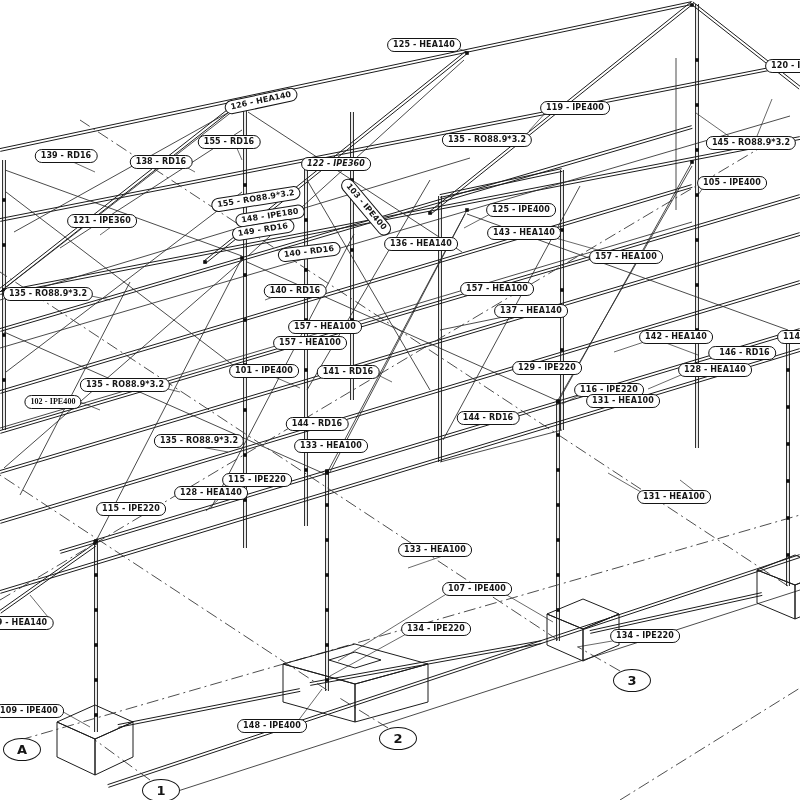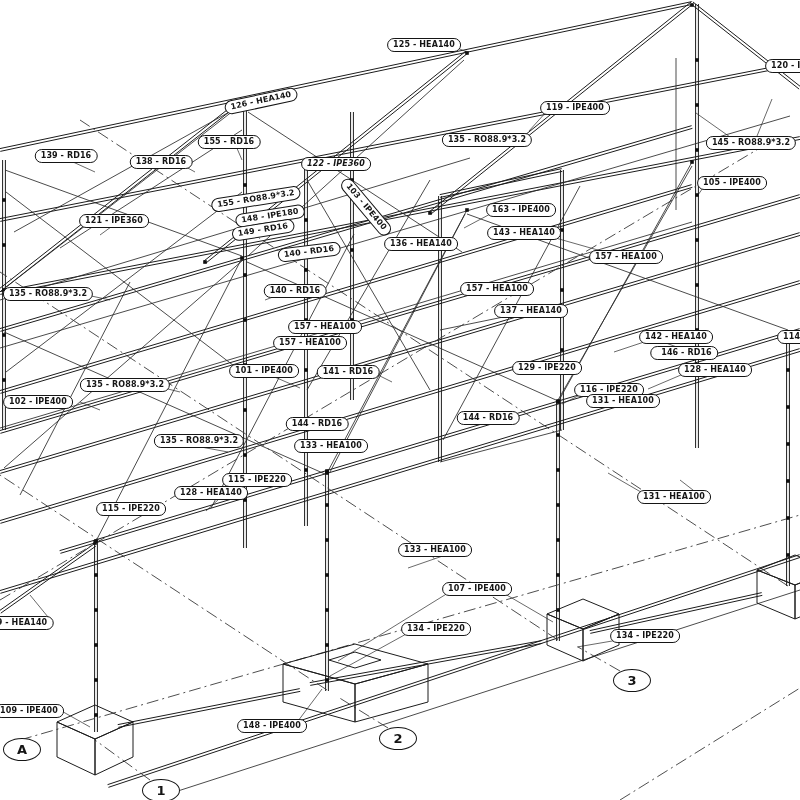--- a/index.html
+++ b/index.html
@@ -255,47 +255,47 @@
       <span class="pill" style="left: 424px; top: 45px; transform: translate(-50%, -50%) rotate(0deg);">125 - HEA140</span>
       <span class="pill" style="left: 261px; top: 101px; transform: translate(-50%, -50%) rotate(-12deg);">126 - HEA140</span>
       <span class="pill" style="left: 575px; top: 108px; transform: translate(-50%, -50%) rotate(0deg); text-align: right;">119 - IPE400</span>
       <span class="pill" style="left: 800px; top: 66px; transform: translate(-50%, -50%) rotate(0deg);">120 - IPE400</span>
       <span class="pill" style="left: 66px; top: 156px; transform: translate(-50%, -50%) rotate(0deg);">139 - RD16</span>
       <span class="pill" style="left: 161px; top: 162px; transform: translate(-50%, -50%) rotate(0deg);">138 - RD16</span>
       <span class="pill" style="left: 229px; top: 142px; transform: translate(-50%, -50%) rotate(0deg);">155 - RD16</span>
       <span class="pill" style="left: 336px; top: 164px; transform: translate(-50%, -50%) rotate(0deg); font-style: italic;">122 - IPE360</span>
       <span class="pill" style="left: 751px; top: 143px; transform: translate(-50%, -50%) rotate(0deg);">145 - RO88.9*3.2</span>
       <span class="pill" style="left: 732px; top: 183px; transform: translate(-50%, -50%) rotate(0deg);">105 - IPE400</span>
-      <span class="pill" style="left: 102px; top: 221px; transform: translate(-50%, -50%) rotate(0deg); margin-left: 12px;">121 - IPE360</span>
+      <span class="pill" style="left: 102px; top: 221px; transform: translate(-50%, -50%) rotate(0deg);">121 - IPE360</span>
       <span class="pill" style="left: 48px; top: 294px; transform: translate(-50%, -50%) rotate(0deg);">135 - RO88.9*3.2</span>
       <span class="pill" style="left: 256px; top: 199px; transform: translate(-50%, -50%) rotate(-9deg);">155 - RO88.9*3.2</span>
       <span class="pill" style="left: 270px; top: 216px; transform: translate(-50%, -50%) rotate(-9deg);">148 - IPE180</span>
       <span class="pill" style="left: 263px; top: 230px; transform: translate(-50%, -50%) rotate(-9deg);">149 - RD16</span>
       <span class="pill" style="left: 366px; top: 207px; transform: translate(-50%, -50%) rotate(50deg);">103 - IPE400</span>
       <span class="pill" style="left: 309px; top: 252px; transform: translate(-50%, -50%) rotate(-7deg);">140 - RD16</span>
       <span class="pill" style="left: 295px; top: 291px; transform: translate(-50%, -50%) rotate(0deg);">140 - RD16</span>
       <span class="pill" style="left: 421px; top: 244px; transform: translate(-50%, -50%) rotate(0deg);">136 - HEA140</span>
       <span class="pill" style="left: 487px; top: 140px; transform: translate(-50%, -50%) rotate(0deg);">135 - RO88.9*3.2</span>
-      <span class="pill" style="left: 521px; top: 210px; transform: translate(-50%, -50%) rotate(0deg);">163 - IPE400</span>
+      <span class="pill" style="left: 521px; top: 210px; transform: translate(-50%, -50%) rotate(0deg);">125 - IPE400</span>
       <span class="pill" style="left: 524px; top: 233px; transform: translate(-50%, -50%) rotate(0deg);">143 - HEA140</span>
       <span class="pill" style="left: 626px; top: 257px; transform: translate(-50%, -50%) rotate(0deg);">157 - HEA100</span>
       <span class="pill" style="left: 497px; top: 289px; transform: translate(-50%, -50%) rotate(0deg);">157 - HEA100</span>
       <span class="pill" style="left: 531px; top: 311px; transform: translate(-50%, -50%) rotate(0deg);">137 - HEA140</span>
       <span class="pill" style="left: 325px; top: 327px; transform: translate(-50%, -50%) rotate(0deg);">157 - HEA100</span>
       <span class="pill" style="left: 310px; top: 343px; transform: translate(-50%, -50%) rotate(0deg);">157 - HEA100</span>
       <span class="pill" style="left: 676px; top: 337px; transform: translate(-50%, -50%) rotate(0deg);">142 - HEA140</span>
-      <span class="pill" style="left: 684px; top: 353px; transform: translate(-50%, -50%) rotate(0deg); padding-left: 10px;">146 - RD16</span>
+      <span class="pill" style="left: 742px; top: 353px; transform: translate(-50%, -50%) rotate(0deg); padding-left: 10px;">146 - RD16</span>
       <span class="pill" style="left: 715px; top: 370px; transform: translate(-50%, -50%) rotate(0deg);">128 - HEA140</span>
       <span class="pill" style="left: 812px; top: 337px; transform: translate(-50%, -50%) rotate(0deg);">114 - IPE220</span>
       <span class="pill" style="left: 264px; top: 371px; transform: translate(-50%, -50%) rotate(0deg);">101 - IPE400</span>
       <span class="pill" style="left: 348px; top: 372px; transform: translate(-50%, -50%) rotate(0deg); border-radius: 7px;">141 - RD16</span>
       <span class="pill" style="left: 547px; top: 368px; transform: translate(-50%, -50%) rotate(0deg);">129 - IPE220</span>
       <span class="pill" style="left: 609px; top: 390px; transform: translate(-50%, -50%) rotate(0deg);">116 - IPE220</span>
       <span class="pill" style="left: 623px; top: 401px; transform: translate(-50%, -50%) rotate(0deg);">131 - HEA100</span>
-      <span class="pill" style="left: 38px; top: 402px; transform: translate(-50%, -50%) rotate(0deg);">102 - IPE400</span>
+      <span class="pill" style="left: 53px; top: 402px; transform: translate(-50%, -50%) rotate(0deg); font-family: Liberation Serif, serif;">102 - IPE400</span>
       <span class="pill" style="left: 125px; top: 385px; transform: translate(-50%, -50%) rotate(0deg);">135 - RO88.9*3.2</span>
       <span class="pill" style="left: 488px; top: 418px; transform: translate(-50%, -50%) rotate(0deg);">144 - RD16</span>
       <span class="pill" style="left: 317px; top: 424px; transform: translate(-50%, -50%) rotate(0deg);">144 - RD16</span>
       <span class="pill" style="left: 199px; top: 441px; transform: translate(-50%, -50%) rotate(0deg);">135 - RO88.9*3.2</span>
       <span class="pill" style="left: 331px; top: 446px; transform: translate(-50%, -50%) rotate(0deg);">133 - HEA100</span>
       <span class="pill" style="left: 257px; top: 480px; transform: translate(-50%, -50%) rotate(0deg);">115 - IPE220</span>
       <span class="pill" style="left: 211px; top: 493px; transform: translate(-50%, -50%) rotate(0deg);">128 - HEA140</span>
       <span class="pill" style="left: 131px; top: 509px; transform: translate(-50%, -50%) rotate(0deg);">115 - IPE220</span>
       <span class="pill" style="left: 674px; top: 497px; transform: translate(-50%, -50%) rotate(0deg);">131 - HEA100</span>
       <span class="pill" style="left: 435px; top: 550px; transform: translate(-50%, -50%) rotate(0deg);">133 - HEA100</span>

